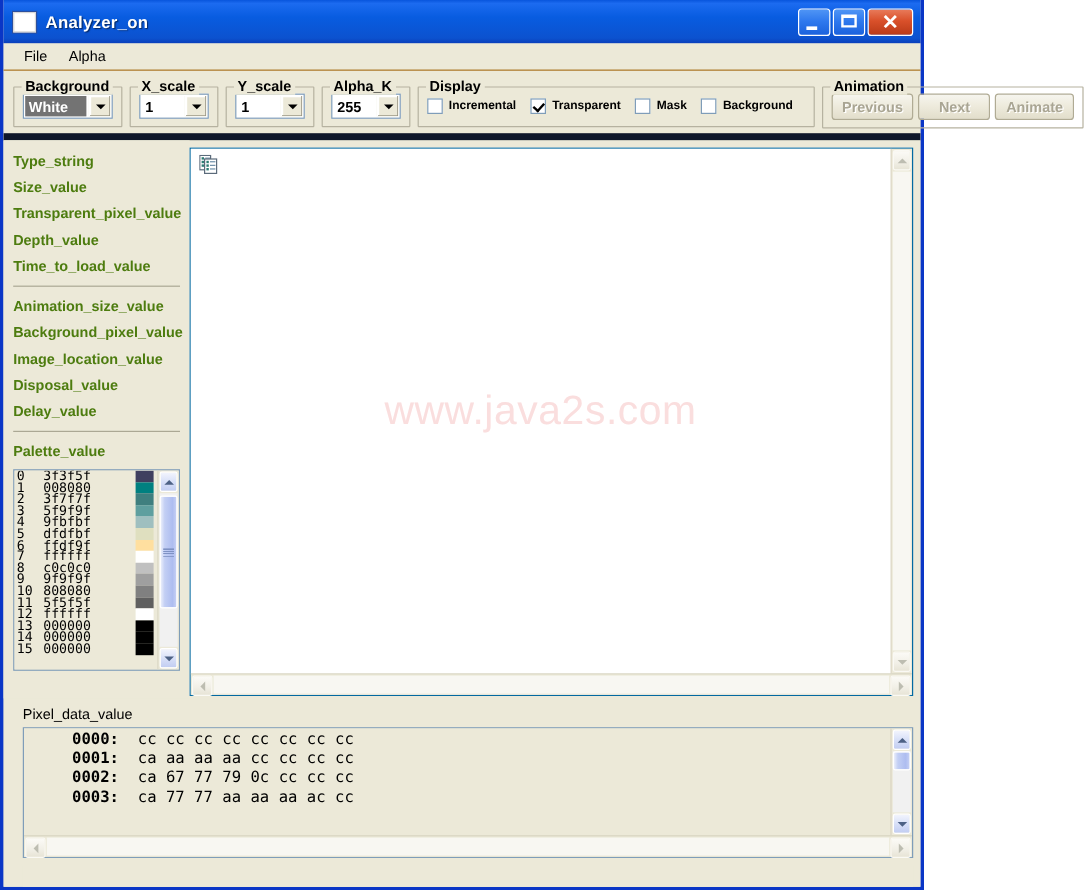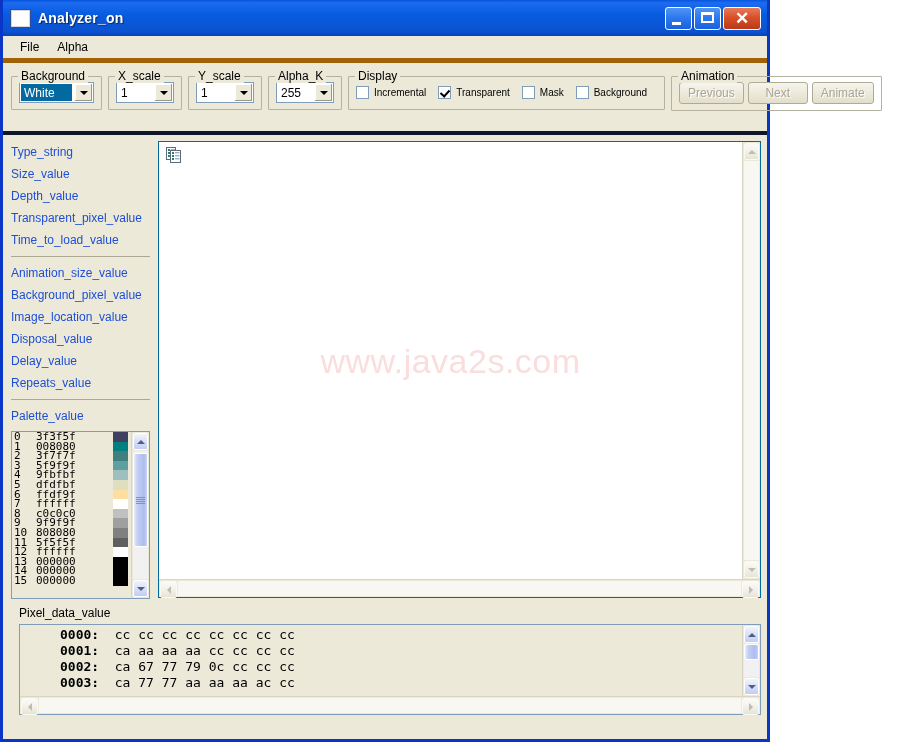--- a/index.html
+++ b/index.html
@@ -82,35 +82,36 @@
     line-height: 21px; text-align: center;
     font-family: "Liberation Sans", sans-serif;
   }
 
   
   #menubar {
     height: 22px; flex: 0 0 22px;
     background: #ece9d8;
     display: flex; align-items: center;
     padding-left: 8px;
-    border-bottom: 5px solid #a16207;
+    border-bottom: 1px solid #a16207;
   }
   .menu-item {
     padding: 2px 9px;
     font-size: 12px;
     color: #000;
   }
 
   
   #toolbar {
     flex: 0 0 auto;
     background: #ece9d8;
-    padding: 6px 6px 20px 8px;
+    padding: 6px 6px 4px 8px;
     display: flex; align-items: flex-start; gap: 6px;
-    border-bottom: 4px solid #0f172a;
+    border-bottom: 6px solid #0f172a;
+    font-weight: bold;
   }
   .groupbox {
     border: 1px solid #b6b2a0;
     border-radius: 1px;
     padding: 5px 7px 6px 7px;
     position: relative;
     margin-top: 7px;
     box-sizing: border-box;
   }
   .groupbox > .gb-title {
@@ -132,21 +133,21 @@
   }
   .combo .combo-text {
     flex: 1 1 auto;
     display: flex; align-items: center;
     padding: 0 4px;
     font-size: 12px;
     white-space: nowrap;
     overflow: hidden;
   }
   .combo .combo-text.selected {
-    background: #0369a1;
+    background: #737373;
     color: #ffffff;
     margin: 1px;
     padding: 0 3px;
     text-align: center;
   }
   .combo .combo-arrow {
     flex: 0 0 17px;
     background: #ece9d8;
     border-left: 1px solid #ffffff;
     box-shadow: inset -1px -1px 0 #9a9684, inset 1px 1px 0 #ffffff;
@@ -228,21 +229,22 @@
     padding: 6px 0 0 0;
     box-sizing: border-box;
     display: flex; flex-direction: column;
     overflow: hidden;
   }
   .info-label {
     font-size: 12px;
     padding: 3px 0 3px 8px;
     white-space: nowrap;
     line-height: 16px;
-    color: #1d4ed8;
+    color: #4d7c0f;
+    font-weight: bold;
   }
   .hr-sep {
     height: 1px;
     background: #aba894;
     margin: 5px 8px 5px 8px;
   }
 
   
   #palette-box {
     margin: 4px 8px 0 8px;
@@ -535,32 +537,31 @@
 
   </div>
 
   <div id="body-area">
 
     <div id="upper">
 
       <div id="left-panel">
         <div class="info-label">Type_string</div>
         <div class="info-label">Size_value</div>
+        <div class="info-label">Transparent_pixel_value</div>
         <div class="info-label">Depth_value</div>
-        <div class="info-label">Transparent_pixel_value</div>
         <div class="info-label">Time_to_load_value</div>
 
         <div class="hr-sep"></div>
 
         <div class="info-label">Animation_size_value</div>
         <div class="info-label">Background_pixel_value</div>
         <div class="info-label">Image_location_value</div>
         <div class="info-label">Disposal_value</div>
         <div class="info-label">Delay_value</div>
-        <div class="info-label">Repeats_value</div>
 
         <div class="hr-sep"></div>
 
         <div class="info-label">Palette_value</div>
 
         <div id="palette-box">
           <div id="palette-list">
               <div class="pal-row">
                 <span class="pal-idx">0</span>
                 <span class="pal-hex">3f3f5f</span>

